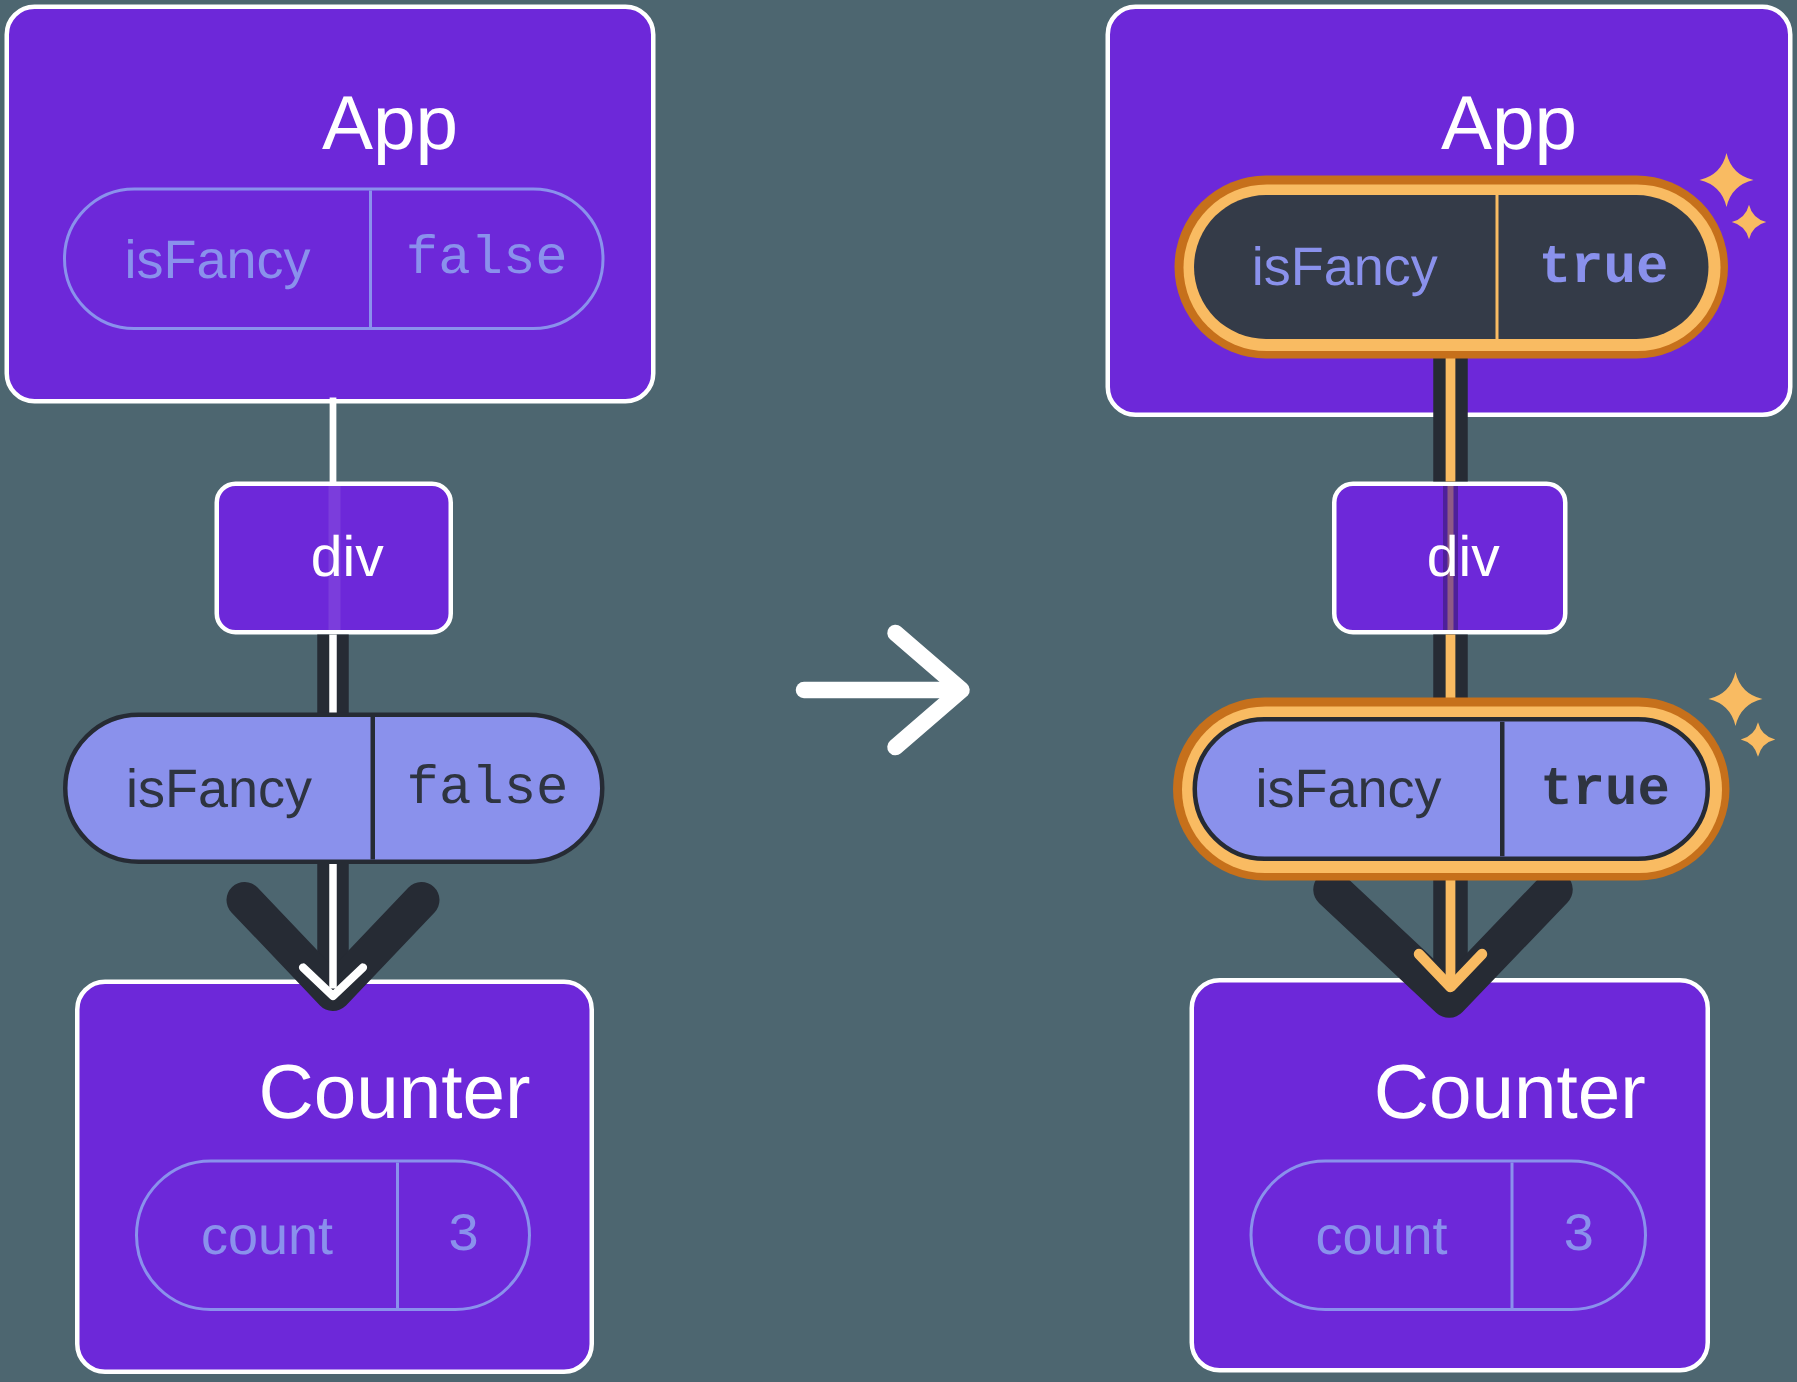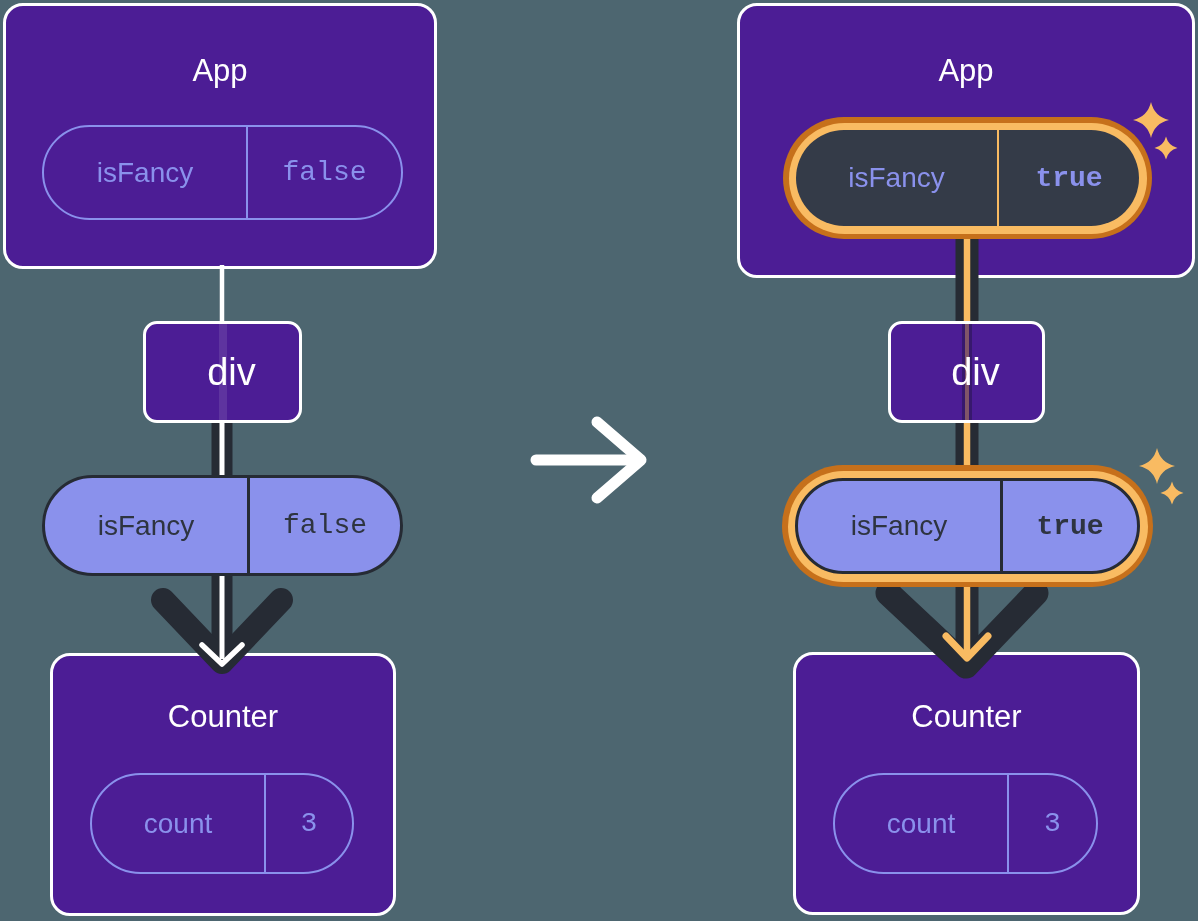--- a/index.html
+++ b/index.html
@@ -3,47 +3,47 @@
 <meta charset="utf-8">
 <style>
   html,body { margin:0; padding:0; background:#4D6670; }
   .stage {
     position:relative; width:1198px; height:921px; overflow:hidden;
     background:#4D6670;
     font-family:"Liberation Sans", sans-serif;
   }
   .layer { position:absolute; left:0; top:0; width:100%; height:100%; }
   .box {
-    position:absolute; background:#4c1d95; border:3.5px solid #FFFFFF;
+    position:absolute; background:#6d28d9; border:3.5px solid #FFFFFF;
     box-sizing:border-box; z-index:1;padding-left:18px;
   }
   .rad-lg { border-radius:20px; }
   .rad-md { border-radius:14px; }
   .box-title {
-    position:absolute; color:#FFFFFF; font-size:31px; font-weight:500;
-    text-align:center; z-index:1; line-height:1.1;
+    position:absolute; color:#FFFFFF; font-size:51px; font-weight:500;
+    text-align:center; z-index:1; line-height:1.1;padding-left:40px;
   }
   .div-box { display:flex; align-items:center; justify-content:center;
     color:#FFFFFF; font-size:38px; font-weight:500; }
   .stripe { position:absolute; top:0; bottom:0; left:50%; transform:translateX(-50%); }
   .stripe-light { width:8px; background:rgba(255,255,255,0.10); }
   .stripe-dark  { width:10px; background:rgba(12,16,24,0.32); }
   .stripe-core  { width:4px; background:rgba(249,187,99,0.38); }
 
   .pill {
     position:absolute; display:flex; align-items:stretch;
     box-sizing:border-box; border-radius:70px; z-index:3;
   }
   .pill-outline { border:2.5px solid #8A91EC; color:#8A91EC; }
   .pill-outline .seg + .seg { border-left:2.5px solid #8A91EC; }
   .pill-solid { background:#8A91EC; border:3px solid #262B34; color:#2E3440; }
   .pill-solid .seg + .seg { border-left:3px solid #262B34; }
   .seg {
     display:flex; align-items:center; justify-content:center;
-    font-size:28px; min-width:0;
+    font-size:36px; min-width:0;
   }
   .seg-grow { flex:1;font-family:Liberation Mono, monospace; }
   .w202 { flex:0 0 202px; } .w201 { flex:0 0 201px; } .w172 { flex:0 0 172px; }
   .pill-solid .seg { font-weight:500; }
   .bold { font-weight:700 !important; }
 
   .ring {
     position:absolute; background:#C6701B; border-radius:70px;
     padding:5.5px; box-sizing:border-box; z-index:3;
   }

